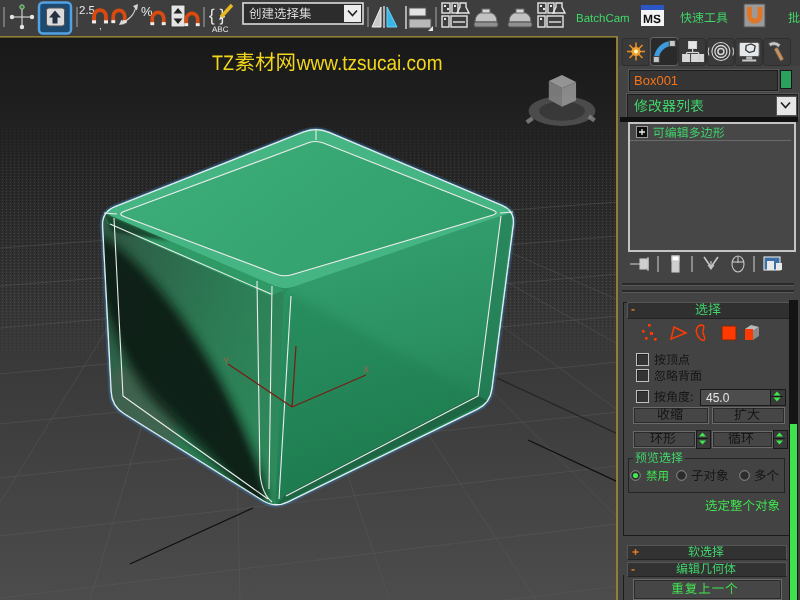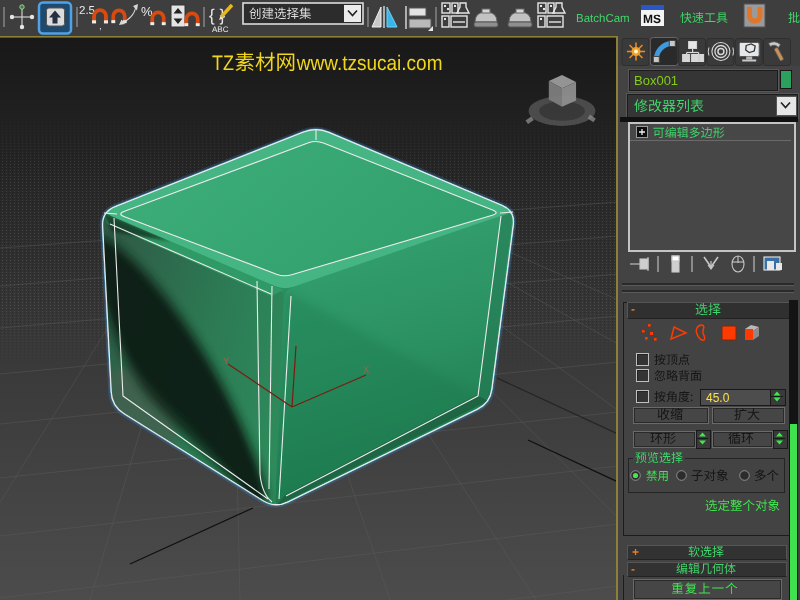--- a/index.html
+++ b/index.html
@@ -291,21 +291,21 @@
         <path d="M-3,-6 l5,-1.5 4,2 -1,5 -5,1.5 -3.5,-2.5 z" fill="none" stroke="#333" stroke-width="1.3"></path>
         <rect x="-3" y="5" width="6" height="3" fill="#b8b8b8"></rect>
         <rect x="-7" y="8" width="14" height="2" fill="#c8c8c8"></rect>
       </g>
       <g transform="translate(159.5,15.5)">
         <path d="M-9,-8 q6,-4 12,1 l-2,3 q-4,-4 -8,-1 z" fill="#c8c8c8" stroke="#555" stroke-width="0.8"></path>
         <rect x="-2" y="-4" width="4" height="14" rx="1.5" fill="#c89058" stroke="#555" stroke-width="0.8" transform="rotate(-28)"></rect>
       </g>
     </svg>
     <div class="abs" style="left:629px;top:70px;width:147px;height:19px;background:#353535;border:1px solid #1c1c1c;box-shadow:0 0 0 1px #585858"></div>
-    <div class="abs" style="left:634px;top:73px;font-size:13px;color:#84cc16">Box001</div>
+    <div class="abs" style="left:634px;top:73px;font-size:13px;color:#f97316">Box001</div>
     <div class="abs" style="left:780px;top:70px;width:10px;height:17px;background:#2ca05f;border:1px solid #181818"></div>
     <div class="abs" style="left:627px;top:94px;width:169px;height:22px;background:#353535;border:1px solid #1c1c1c;box-shadow:0 0 0 1px #585858"></div>
     <div class="abs" style="left:776px;top:96px;width:19px;height:18px;background:#e6e6e6;border:1px solid #555"></div>
     <svg class="abs" style="left:779px;top:101px" width="13" height="9">
       <path d="M2,1.5 l4.5,5 4.5,-5" fill="none" stroke="#222" stroke-width="1.7"></path>
     </svg>
     <div class="abs" style="left:620px;top:117px;width:178px;height:5px;background:#111"></div>
     <div class="abs" style="left:628px;top:122px;width:164px;height:126px;background:#474747;border:2px solid #c4c4c4"></div>
     <div class="abs" style="left:636px;top:126px;width:10px;height:10px;background:#0e0e0e;border:1px solid #9a9a9a"></div>
     <div class="abs" style="left:630px;top:140px;width:161px;height:1px;background:#6a6a6a"></div>
@@ -352,21 +352,21 @@
           <polygon points="105,7 111,3 119,5 113,9" fill="#b9b9b9"></polygon>
           <polygon points="113,9 119,5 119,14 113,18" fill="#8a8a8a"></polygon>
           <rect x="105" y="7" width="8" height="11"></rect>
         </g>
       </g>
     </svg>
     <div class="abs" style="left:636px;top:353px;width:11px;height:11px;background:#343434;border:1px solid #c0c0c0;box-shadow:1px 1px 0 #222 inset"></div>
     <div class="abs" style="left:636px;top:369px;width:11px;height:11px;background:#343434;border:1px solid #c0c0c0;box-shadow:1px 1px 0 #222 inset"></div>
     <div class="abs" style="left:636px;top:390px;width:11px;height:11px;background:#343434;border:1px solid #c0c0c0;box-shadow:1px 1px 0 #222 inset"></div>
     <div class="abs" style="left:700px;top:389px;width:69px;height:15px;background:#4d4d4d;border:1px solid #191919"></div>
-    <div class="abs" style="left:706px;top:391px;font-size:12px;color:#fde047">45.0</div>
+    <div class="abs" style="left:706px;top:391px;font-size:12px;color:#e5e5e5">45.0</div>
     <div class="abs" style="left:770px;top:389px;width:14px;height:15px;background:#3a3a3a;border:1px solid #191919"></div>
     <svg class="abs" style="left:770px;top:389px" width="14" height="15">
       <path d="M7.0,2.5 l3.5,4 h-7 z" fill="#3fe84f"></path>
       <path d="M7.0,12.5 l3.5,-4 h-7 z" fill="#3fe84f"></path>
       <line x1="1" y1="7.5" x2="13" y2="7.5" stroke="#191919"></line>
     </svg>
     <div class="btn" style="left:633px;top:407px;width:74px;height:15px"></div>
     <div class="btn" style="left:712px;top:407px;width:71px;height:15px"></div>
     <div class="btn" style="left:633px;top:431px;width:61px;height:15px"></div>
     <div class="abs" style="left:696px;top:430px;width:13px;height:17px;background:#3a3a3a;border:1px solid #191919"></div>

